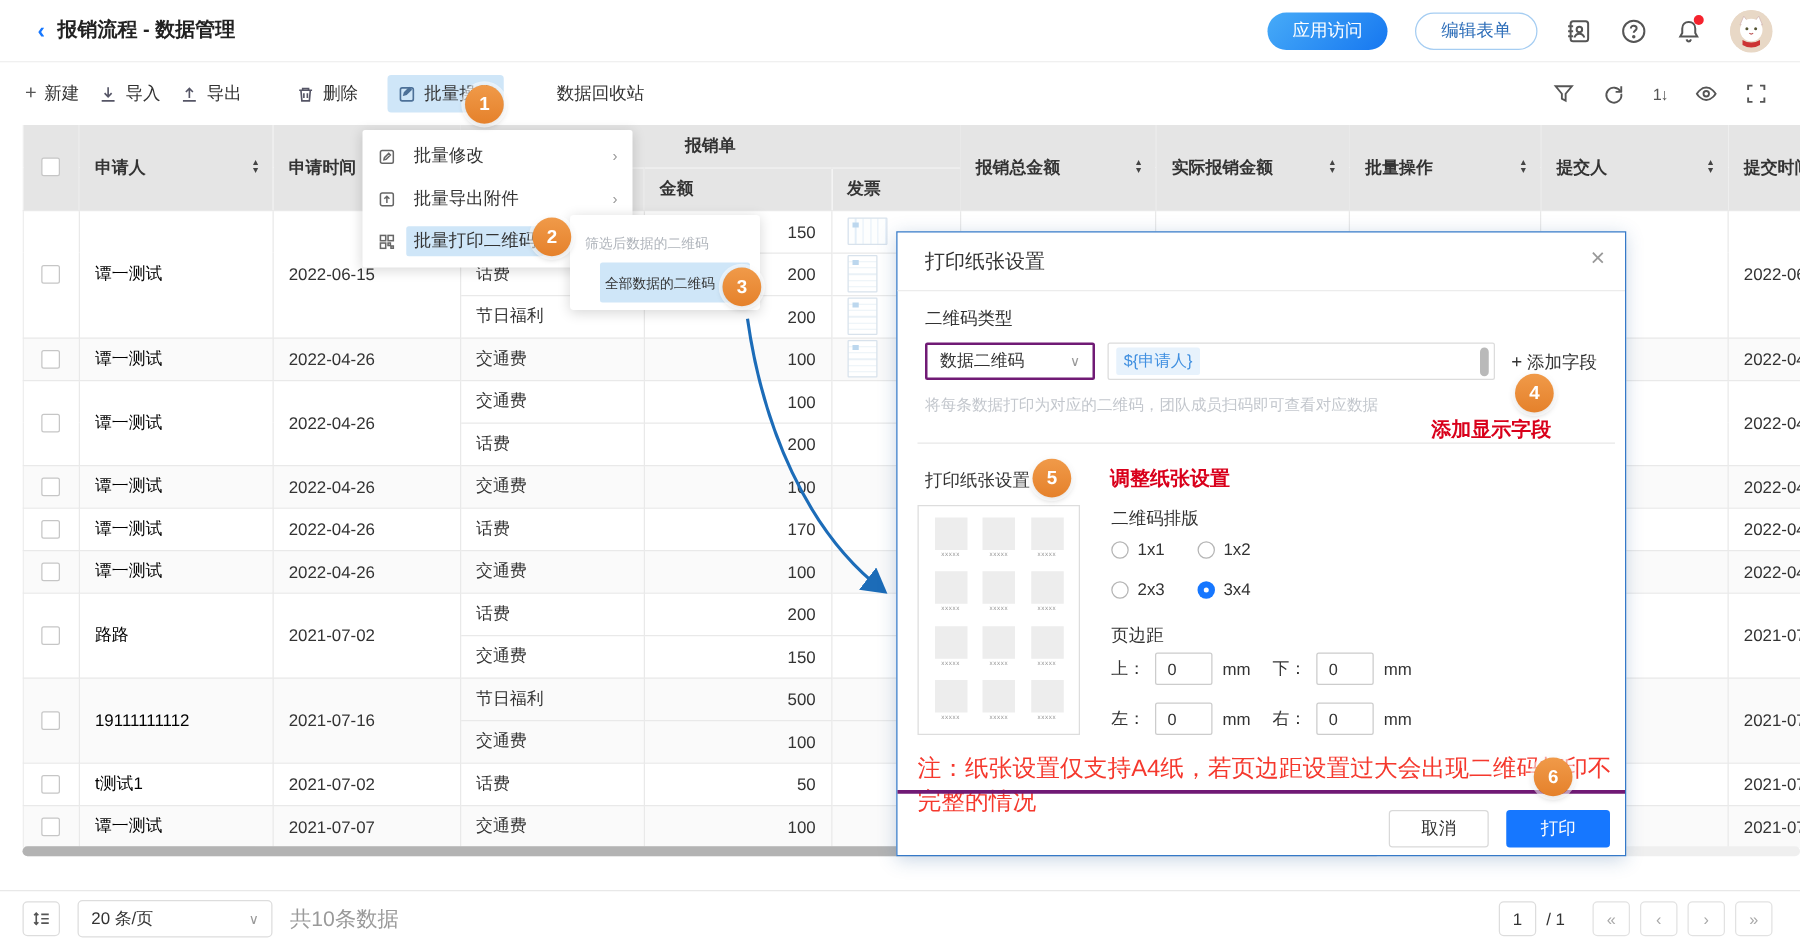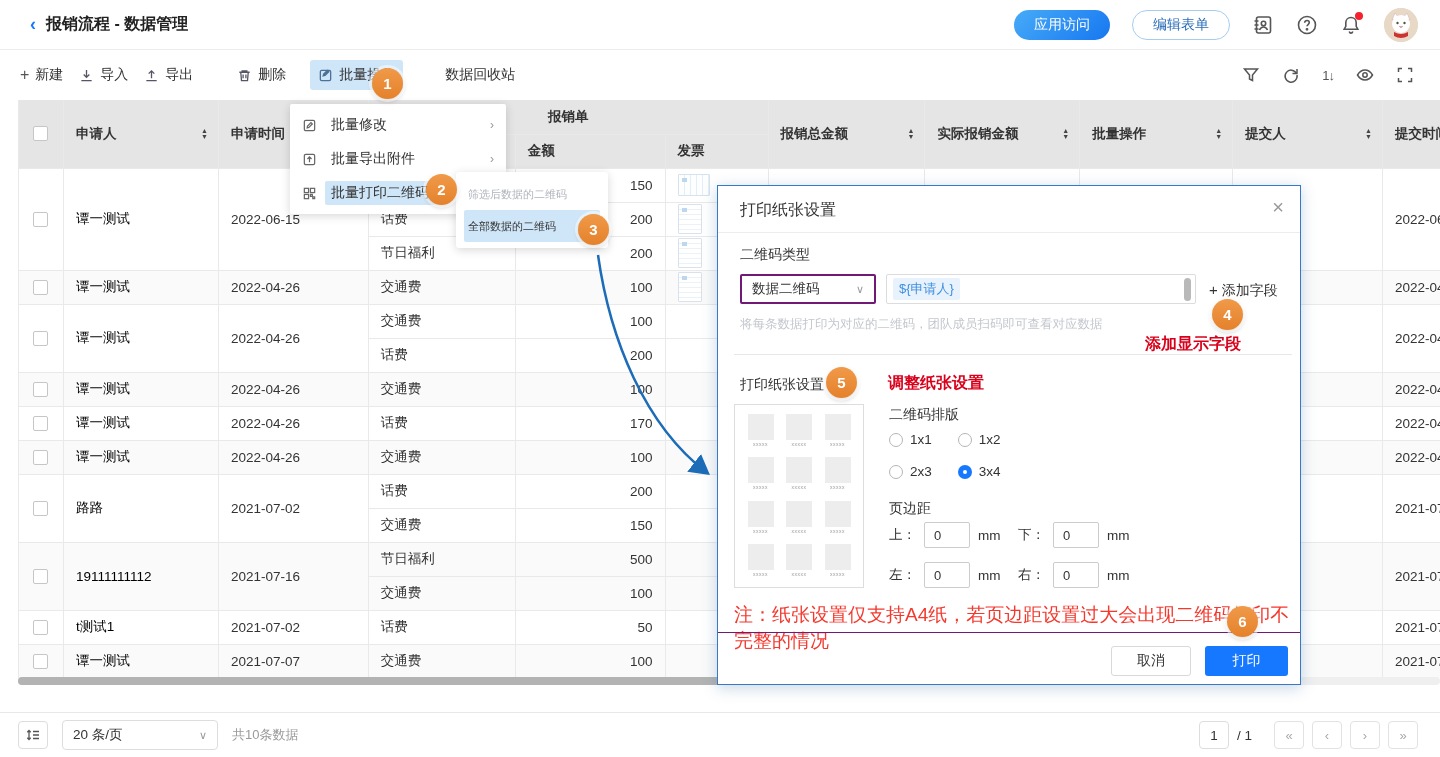--- a/index.html
+++ b/index.html
@@ -62,21 +62,21 @@
     box-shadow:0 2px 10px rgba(0,0,0,.16); border-radius:2px; padding:4px 0; }
   .menu-item { height:34px; display:flex; align-items:center; padding:0 12px; cursor:pointer; gap:8px; }
   .menu-item svg { width:15px; height:15px; color:#666; flex:none; }
   .menu-item .lbl { padding:3px 6px; border-radius:2px; }
   .menu-item.sel .lbl { background:#cfe6f8; }
   .menu-item .chev { margin-left:auto; color:#999; font-size:12px; }
   .submenu { position:absolute; left:456px; top:172px; width:152px; background:#fff; z-index:40;
     box-shadow:0 2px 10px rgba(0,0,0,.16); border-radius:3px; padding:6px 8px; }
   .submenu-item { height:32px; display:flex; align-items:center; font-size:11px; cursor:pointer; padding:0 4px; }
   .submenu-item.dim { color:#aeb3ba; }
-  .submenu-item.sel { background:#cfe6f8; color:#333; border-radius:2px; }
+  .submenu-item.sel { background:#cfe6f8; color:#333; border-radius:2px;margin-left:16px; }
 
   
   .badge { position:absolute; width:31px; height:31px; border-radius:50%; z-index:80;
     background:linear-gradient(180deg,#f09a49,#e5812b); color:#fff; font-weight:bold; font-size:15px;
     display:flex; align-items:center; justify-content:center;
     box-shadow:0 0 0 3px rgba(255,255,255,.55), 0 2px 5px rgba(0,0,0,.25); }
 
   
   .arrow-svg { position:absolute; left:560px; top:240px; z-index:30; pointer-events:none; }
 
@@ -103,38 +103,38 @@
   .pcell .xx { font-size:5px; color:#9a9a9a; line-height:8px; letter-spacing:.5px; }
   .radio-row { position:absolute; left:171px; display:flex; gap:26px; }
   .radio { display:flex; align-items:center; gap:7px; font-size:13.5px; cursor:pointer;justify-content:space-between; }
   .rdot { width:14px; height:14px; border-radius:50%; border:1.5px solid #b5b5b5; background:#fff; }
   .radio.on .rdot { border:none; background:#1677ff; position:relative; }
   .radio.on .rdot::after { content:''; position:absolute; left:5px; top:5px; width:4px; height:4px; border-radius:50%; background:#fff; }
   .mrow { position:absolute; display:flex; align-items:center; gap:8px; font-size:13.5px; }
   .mbox { width:46px; height:26px; border:1px solid #ccc; border-radius:2px; display:flex; align-items:center;
     padding-left:9px; font-size:13px; }
   .m-note { position:absolute; left:16px; top:416px; font-size:19px; color:#f5382d; }
-  .m-foot { position:absolute; left:0; right:0; top:446px; border-top:1px solid #701a75; height:54px; }
+  .m-foot { position:absolute; left:0; right:0; top:446px; border-top:3px solid #701a75; height:54px; }
   .btn { position:absolute; height:30px; border-radius:3px; display:flex; align-items:center; justify-content:center;
     font-size:14px; cursor:pointer; }
   .btn-cancel { left:393px; top:13px; width:80px; border:1px solid #d9d9d9; background:#fff; color:#333; }
   .btn-print { left:487px; top:13px; width:83px; background:#1677ff; color:#fff; }
 
   .annot { position:absolute; z-index:70; color:#d9001b; font-weight:bold; font-size:16px; }
 
   
   .footerbar { position:absolute; left:0; top:712px; width:1440px; height:45px; background:#fff;
     border-top:1px solid #e8e8e8; display:flex; align-items:center; z-index:5; }
   .rowh-btn { width:30px; height:28px; border:1px solid #ddd; border-radius:4px; margin-left:18px;
     display:flex; align-items:center; justify-content:center; color:#555; cursor:pointer; }
   .rowh-btn svg { width:14px; height:14px; }
   .psize { width:156px; height:30px; border:1px solid #ddd; border-radius:4px; margin-left:14px;
     display:flex; align-items:center; padding:0 10px; font-size:13.5px; cursor:pointer; }
   .psize .chev { margin-left:auto; color:#999; font-size:11px; }
-  .total-txt { color:#9a9a9a; font-size:13px; margin-left:14px; }
+  .total-txt { color:#9a9a9a; font-size:17px; margin-left:14px; }
   .pager { margin-left:auto; display:flex; align-items:center; gap:8px; padding-right:22px; }
   .pg-input { width:30px; height:28px; border:1px solid #ddd; border-radius:4px; display:flex;
     align-items:center; justify-content:center; font-size:13.5px; }
   .pg-of { font-size:13.5px; color:#333; margin-right:14px; }
   .pg-btn { width:30px; height:28px; border:1px solid #e2e2e2; border-radius:4px; background:#fff;
     display:flex; align-items:center; justify-content:center; color:#a9a9a9; font-size:13px; cursor:pointer; }
 </style>
 </head>
 <body>
 

